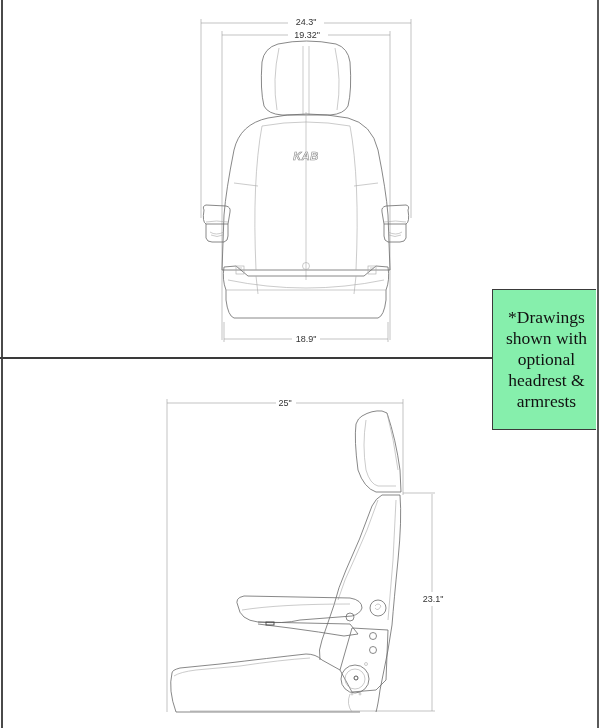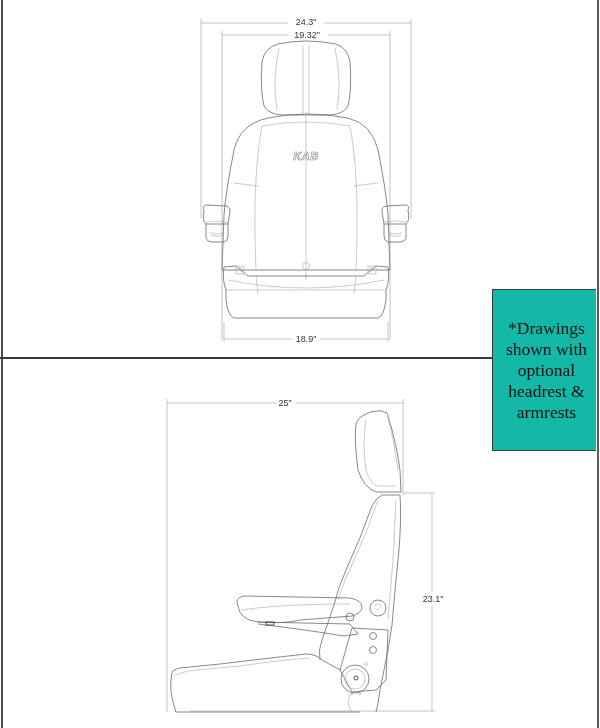--- a/index.html
+++ b/index.html
@@ -1,20 +1,20 @@
 <!DOCTYPE html>
 <html><head>
 <meta charset="utf-8">
 <style>
   html, body { margin: 0; padding: 0; background: #ffffff; }
   body { width: 600px; height: 728px; position: relative; overflow: hidden; font-family: "Liberation Sans", sans-serif; }
   .frame-left { position: absolute; left: 1px; top: 0; width: 2px; height: 728px; background: #4a4a4a; }
   .frame-right { position: absolute; left: 597px; top: 0; width: 2px; height: 728px; background: #5a5a5a; }
   .divider { position: absolute; left: 0; top: 357px; width: 493px; height: 2px; background: #3a3a3a; }
-  .note-box { position: absolute; left: 492px; top: 289px; width: 104px; height: 162px; border: 1.5px solid #3a3a3a; border-right: none; background: #14b8a6; box-sizing: border-box; display: flex; align-items: center; justify-content: center; }
+  .note-box { position: absolute; left: 492px; top: 289px; width: 104px; height: 141px; border: 1.5px solid #3a3a3a; border-right: none; background: #86efac; box-sizing: border-box; display: flex; align-items: center; justify-content: center; }
   .note-text { font-family: "Liberation Serif", serif; font-size: 17.5px; line-height: 21px; color: #111111; text-align: center; padding-left: 4px; }
   svg.drawing { position: absolute; left: 0; top: 0; }
   .dim-label { font-family: "Liberation Sans", sans-serif; font-size: 9px; fill: #333333; }
   .ln { stroke: #6a6a6a; stroke-width: 0.8; fill: none; }
   .ln-dark { stroke: #444444; stroke-width: 0.9; fill: none; }
   .ln-light { stroke: #a8a8a8; stroke-width: 0.6; fill: none; }
   .dim { stroke: #9a9a9a; stroke-width: 0.6; fill: none; }
 </style>
 </head>
 <body>

